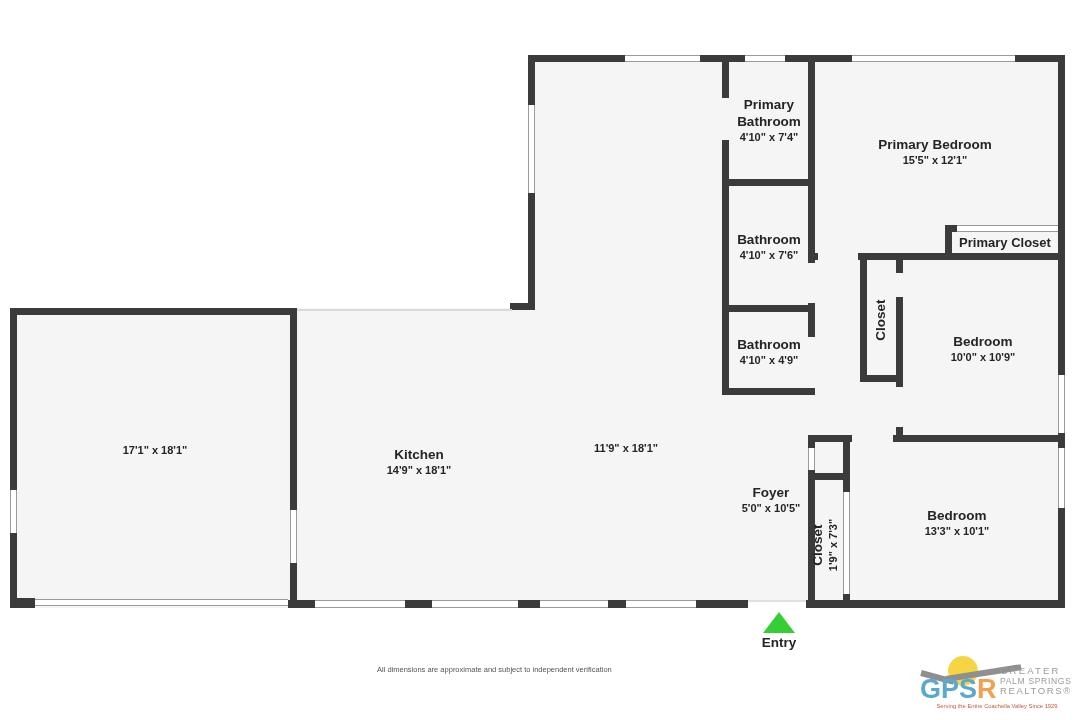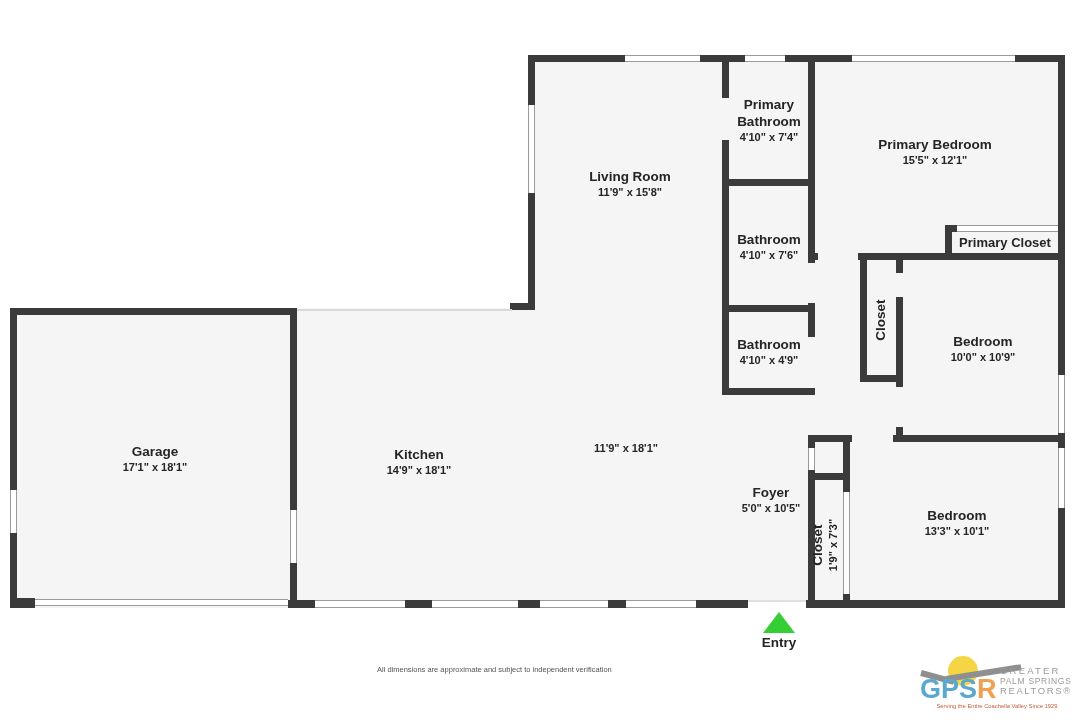--- a/index.html
+++ b/index.html
@@ -96,24 +96,20 @@
   <div class="winv" style="left:1058px;top:375px;width:7px;height:58px"></div>
   <div class="winv" style="left:1058px;top:448px;width:7px;height:60px"></div>
 
   <div class="w" style="left:288px;top:600px;width:777px;height:8px"></div>
   <div class="winh" style="left:315px;top:600px;width:90px;height:8px"></div>
   <div class="winh" style="left:432px;top:600px;width:86px;height:8px"></div>
   <div class="winh" style="left:540px;top:600px;width:68px;height:8px"></div>
   <div class="winh" style="left:626px;top:600px;width:70px;height:8px"></div>
   <div class="eg" style="left:748px;top:600px;width:58px;height:8px"></div>
 
-  <div class="lbl" style="left:530px;top:168px;width:200px">
-    <div class="rname">Living Room</div>
-    <div class="rdims">11'9" x 15'8"</div>
-  </div>
   <div class="lbl" style="left:722px;top:96px;width:94px">
     <div class="rname">Primary Bathroom</div>
     <div class="rdims">4'10" x 7'4"</div>
   </div>
   <div class="lbl" style="left:835px;top:136px;width:200px">
     <div class="rname">Primary Bedroom</div>
     <div class="rdims">15'5" x 12'1"</div>
   </div>
   <div class="lbl" style="left:722px;top:231px;width:94px">
     <div class="rname">Bathroom</div>
@@ -127,21 +123,20 @@
   </div>
   <div class="lbl" style="left:900px;top:333px;width:166px">
     <div class="rname">Bedroom</div>
     <div class="rdims">10'0" x 10'9"</div>
   </div>
   <div class="lbl" style="left:722px;top:336px;width:94px">
     <div class="rname">Bathroom</div>
     <div class="rdims">4'10" x 4'9"</div>
   </div>
   <div class="lbl" style="left:55px;top:443px;width:200px">
-    <div class="rname">Garage</div>
     <div class="rdims">17'1" x 18'1"</div>
   </div>
   <div class="lbl" style="left:319px;top:446px;width:200px">
     <div class="rname">Kitchen</div>
     <div class="rdims">14'9" x 18'1"</div>
   </div>
   <div class="lbl" style="left:526px;top:441px;width:200px">
     <div class="rdims">11'9" x 18'1"</div>
   </div>
   <div class="lbl" style="left:721px;top:484px;width:100px">

